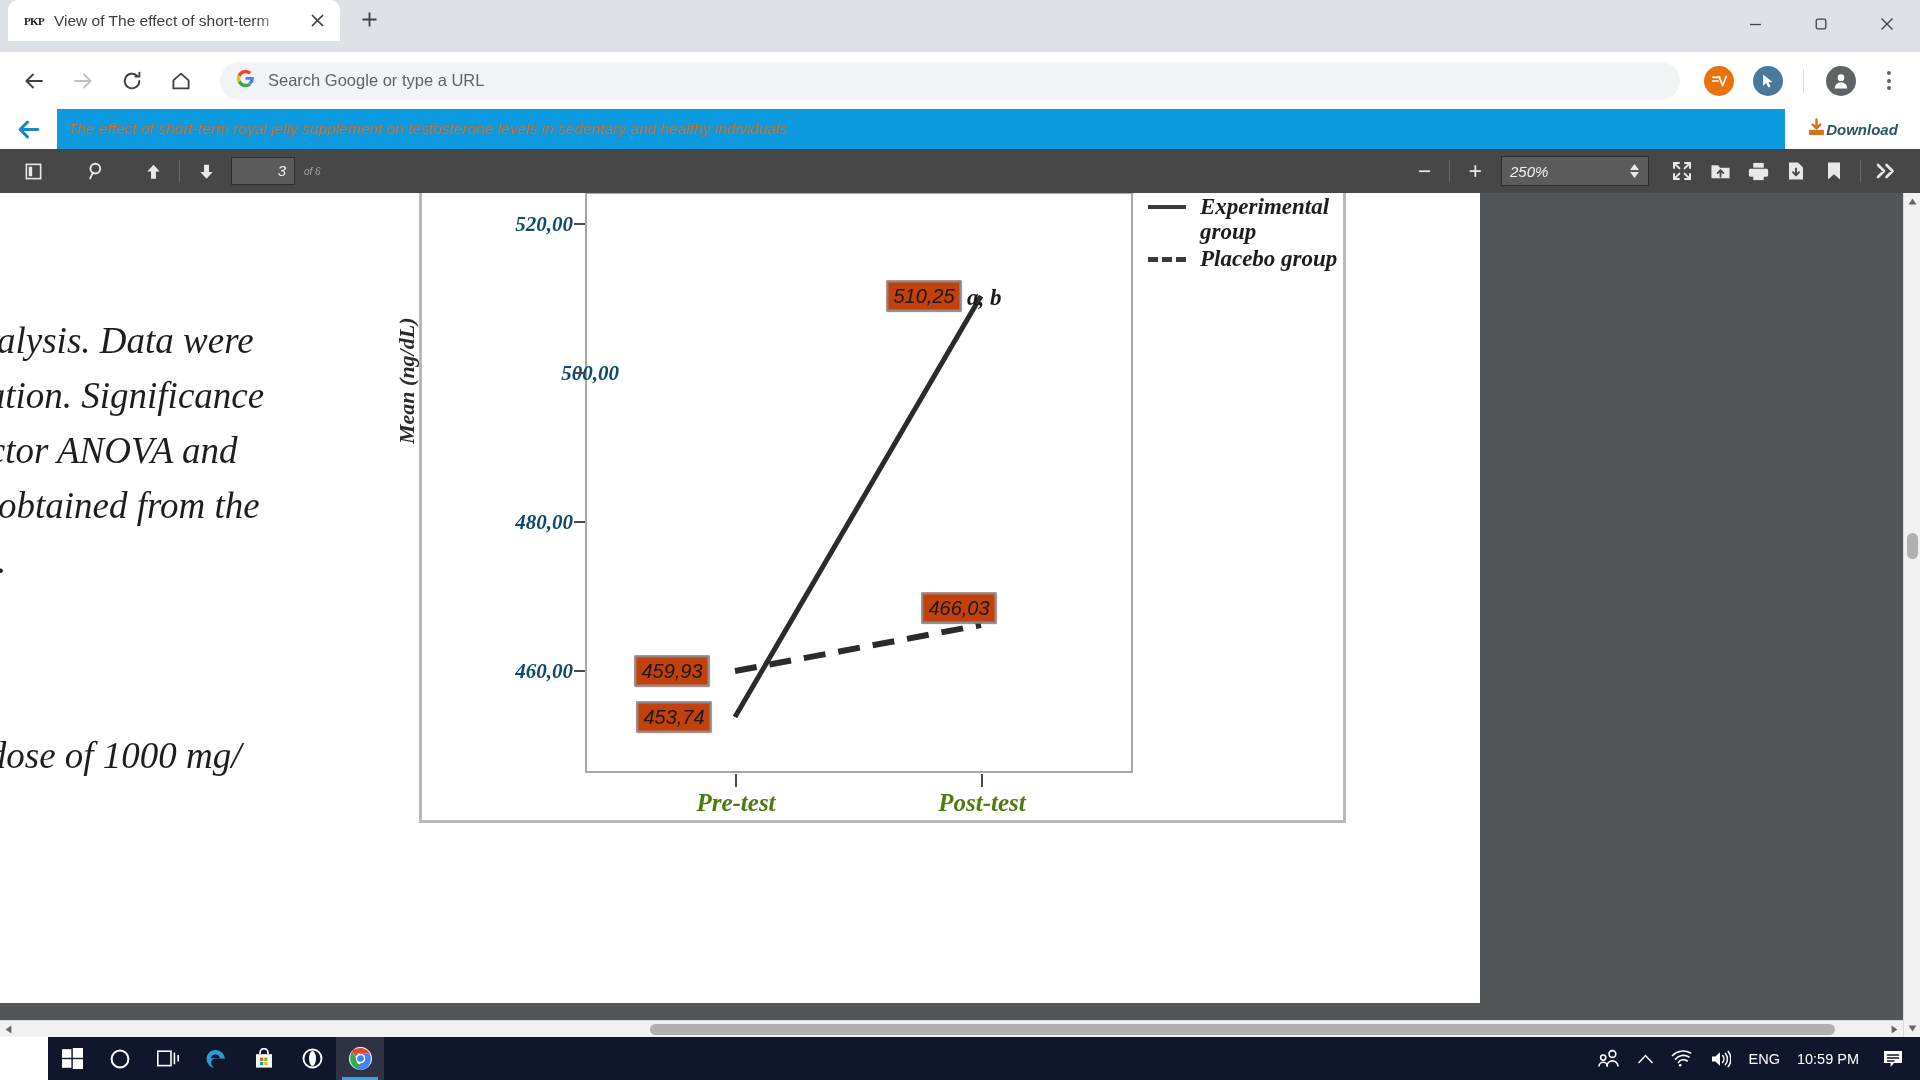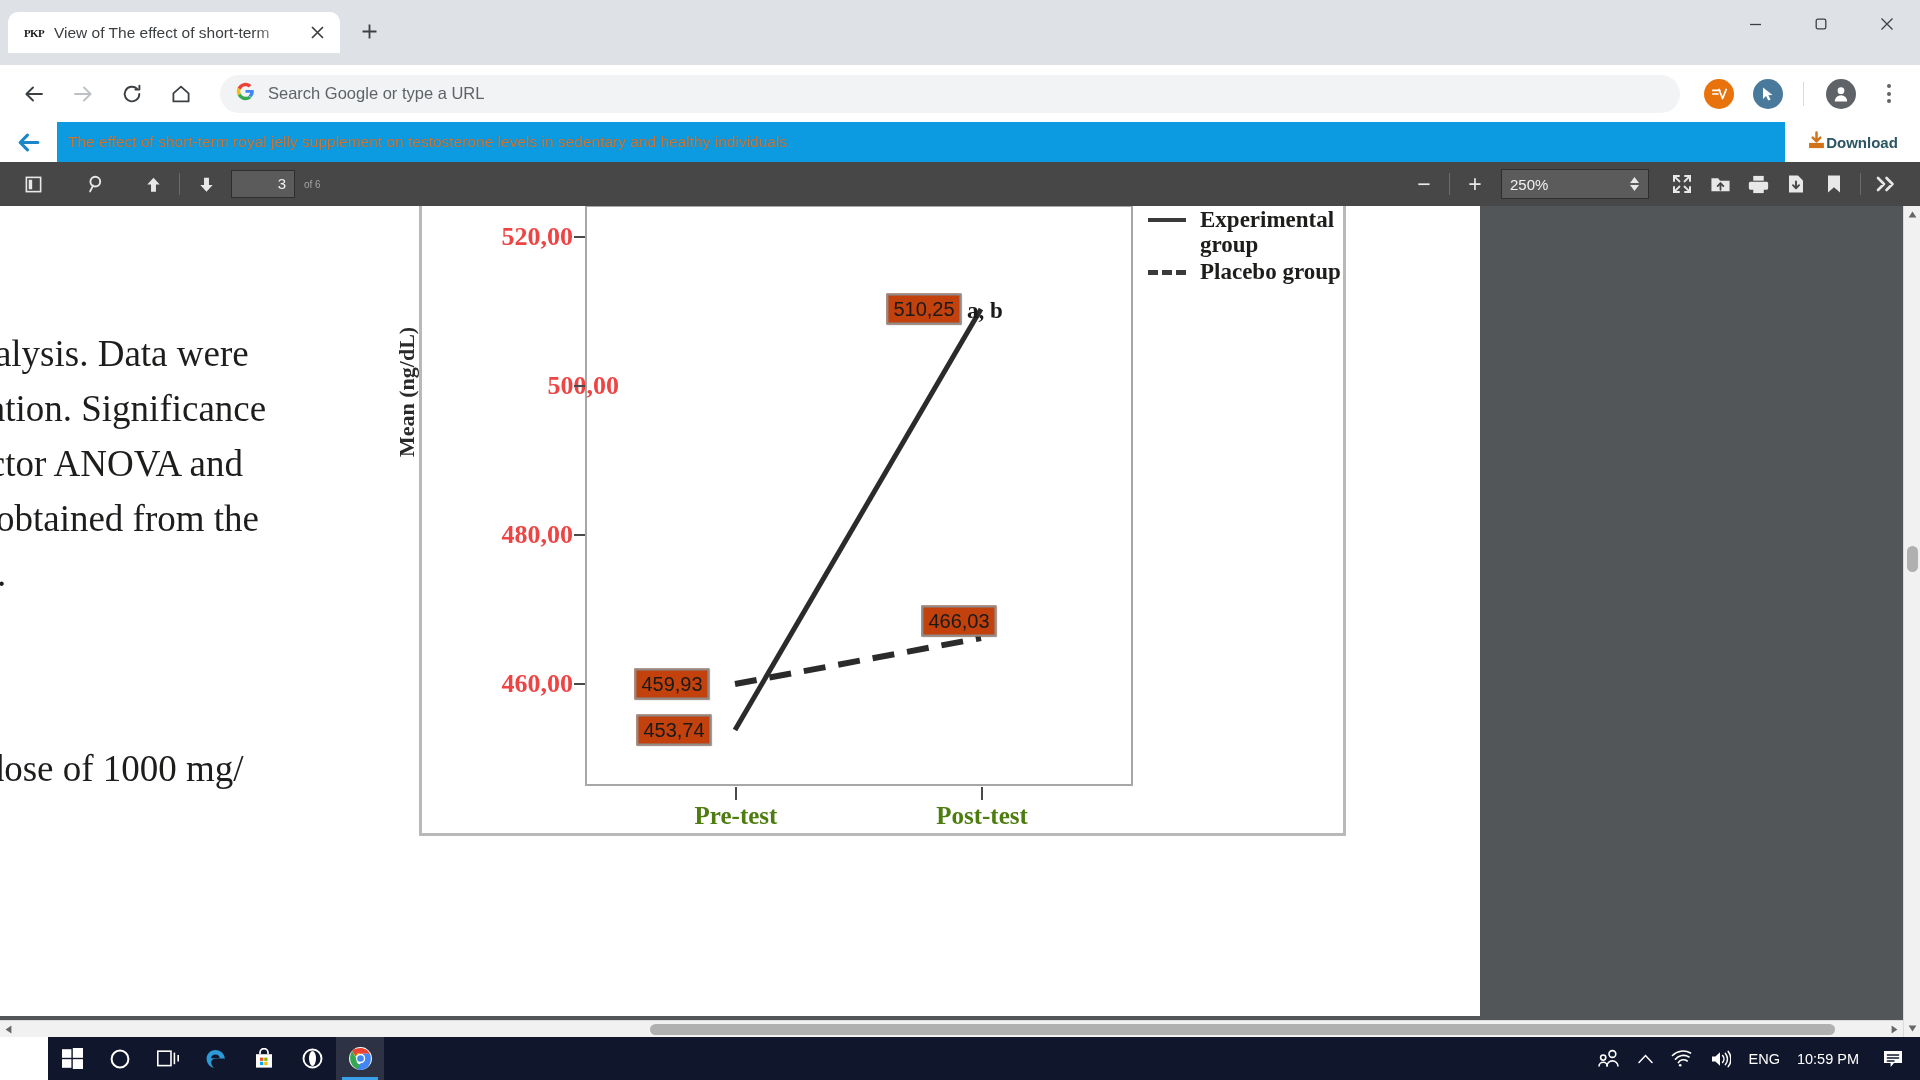--- a/index.html
+++ b/index.html
@@ -9,21 +9,21 @@
     font-family: "Liberation Sans", sans-serif;
     background: #ffffff;
     -webkit-font-smoothing: antialiased;
   }
 
   
   .browser { width: 1920px; height: 1037px; display: flex; flex-direction: column; }
 
   
   .tabstrip {
-    height: 65px; background: #dee1e6; display: flex; align-items: center;
+    height: 52px; background: #dee1e6; display: flex; align-items: flex-start;
     position: relative; flex: none;
   }
   .tab {
     height: 41px; width: 332px; background: #ffffff;
     border-radius: 10px 10px 0 0; display: flex; align-items: center;
     padding: 0 10px 0 16px; gap: 10px; position: relative; margin-left: 8px;
   }
   .tab-favicon {
     width: 20px; height: 20px; flex: none; display: flex;
     align-items: center; justify-content: center;
@@ -81,21 +81,21 @@
     flex: none; margin: 0 7px; cursor: pointer;
   }
   .kebab {
     width: 34px; height: 38px; display: flex; flex-direction: column;
     align-items: center; justify-content: center; gap: 3.5px;
     cursor: pointer; flex: none;
   }
   .kebab i { width: 4px; height: 4px; border-radius: 50%; background: #5f6368; display: block; }
 
   
-  .pdfapp { flex: 1; display: flex; flex-direction: column; background: #525659; }
+  .pdfapp { flex: 1; display: flex; flex-direction: column; background: #525659; font-style: italic; }
 
   
   .pdf-titlebar { height: 40px; display: flex; align-items: stretch; flex: none; }
   .pdf-back {
     width: 57px; background: #ffffff; display: flex; align-items: center;
     justify-content: center; cursor: pointer; flex: none;
   }
   .pdf-title-mid {
     flex: 1; background: #0c9ae0; display: flex; align-items: center;
     padding-left: 11px; overflow: hidden;
@@ -165,21 +165,21 @@
     border: 3px solid #b9b9b9; background: #fff;
   }
   .chart { position: absolute; inset: 0; }
   .plotbox {
     position: absolute; left: 163px; top: 8px; width: 548px; height: 581px;
     border: 2px solid #a7a7a7; background: #ffffff;
   }
   .ytick-label {
     position: absolute; right: 0; transform: translateY(-50%);
     font-family: "Liberation Serif", serif; font-weight: bold;
-    font-size: 26px; color: #ef4444; white-space: nowrap; text-align: right;
+    font-size: 21px; color: #0c4a6e; white-space: nowrap; text-align: right;
   }
   .ytick-mark { position: absolute; width: 11px; height: 2px; background: #4a4a4a; }
   .ylabel {
     position: absolute; left: -28px; top: 260px;
     transform: rotate(-90deg); transform-origin: left top;
     font-family: "Liberation Serif", serif; font-weight: bold;
     font-size: 22px; color: #2a2a2a; white-space: nowrap;
   }
   .xtick-mark { position: absolute; width: 2px; height: 13px; background: #4a4a4a; }
   .xtick-label {

